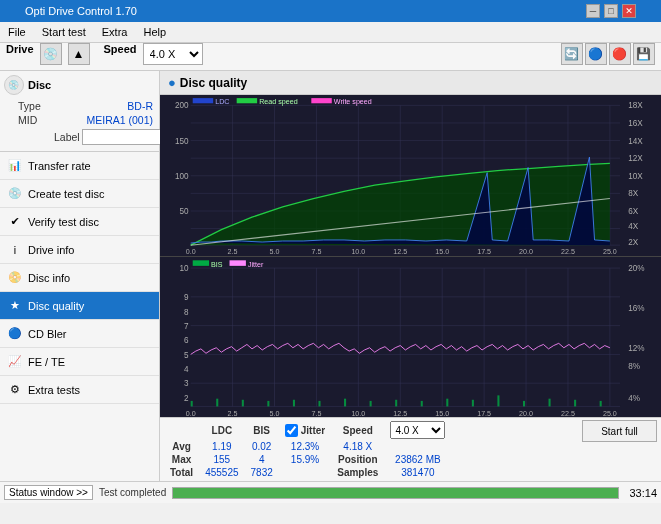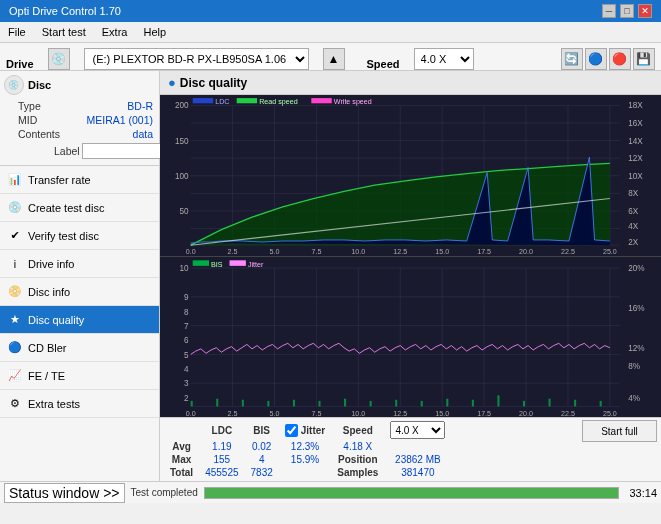--- a/index.html
+++ b/index.html
@@ -1,29 +1,29 @@
 <!DOCTYPE html>
 <html><head>
   <meta charset="utf-8">
   <style>
     * { margin: 0; padding: 0; box-sizing: border-box; }
     body { width: 661px; height: 524px; font-family: 'Segoe UI', Tahoma, sans-serif; font-size: 11px; background: #f0f0f0; overflow: hidden; }
 
     
-    .titlebar { background: #1a73c8; color: white; height: 22px; display: flex; align-items: center; padding: 0 9px; justify-content: space-between; }
+    .titlebar { background: #1a73c8; color: white; height: 22px; display: flex; align-items: center; padding: 0 25px; justify-content: space-between; }
     .titlebar-title { font-size: 11px; font-weight: normal; }
     .titlebar-controls { display: flex; gap: 4px; }
     .titlebar-btn { width: 14px; height: 14px; background: #ccc; border: 1px solid #999; font-size: 9px; display: flex; align-items: center; justify-content: center; cursor: pointer; color: #333; }
 
     
     .menubar { background: #f0f0f0; height: 20px; display: flex; align-items: center; padding: 10px 4px; border-bottom: 1px solid #ccc; gap: 8px; }
     .menubar-item { font-size: 11px; padding: 1px 4px; cursor: pointer; color: #000; }
 
     
-    .drivebar { background: #f5f5f5; height: 28px; display: flex; align-items: flex-end; padding: 0 6px; border-bottom: 1px solid #ccc; gap: 14px; }
+    .drivebar { background: #f5f5f5; height: 28px; display: flex; align-items: flex-start; padding: 0 6px; border-bottom: 1px solid #ccc; gap: 6px; }
     .drivebar-label { font-size: 11px; font-weight: bold; color: #000; }
     .drivebar-select { font-size: 11px; height: 22px; border: 1px solid #aaa; background: white; min-width: 160px; padding: 0 4px; }
     .drivebar-icon { width: 22px; height: 22px; background: #e0e0e0; border: 1px solid #aaa; display: flex; align-items: center; justify-content: center; cursor: pointer; font-size: 12px; }
     .drivebar-speed-label { font-size: 11px; font-weight: bold; margin-left: 8px; }
     .speed-select { font-size: 11px; height: 22px; border: 1px solid #aaa; background: white; width: 60px; padding: 0 2px; }
     .drivebar-icons { display: flex; gap: 2px; margin-left: auto; }
 
     
     .main { display: flex; height: calc(524px - 22px - 20px - 28px - 22px - 22px); }
 
@@ -70,21 +70,21 @@
     .stats-blue { color: #0044cc; }
     .stats-label { color: #333; font-weight: bold; }
 
     .jitter-check { display: flex; align-items: center; gap: 3px; font-size: 10px; }
 
     .start-buttons { display: flex; flex-direction: row; gap: 16px; margin-left: auto; }
     .start-btn { width: 75px; height: 22px; background: #f0f0f0; border: 1px solid #aaa; font-size: 10px; cursor: pointer; }
 
     
     .statusbar { height: 22px; background: #f5f5f5; border-top: 1px solid #ccc; display: flex; align-items: center; padding: 0 4px; gap: 6px; }
-    .status-window-btn { font-size: 14px; border: 1px solid #aaa; padding: 1px 4px; cursor: pointer; background: white; }
+    .status-window-btn { font-size: 10px; border: 1px solid #aaa; padding: 1px 4px; cursor: pointer; background: white; }
     .progress-bar-wrap { flex: 1; height: 12px; background: #fff; border: 1px solid #aaa; }
     .progress-bar-fill { height: 100%; background: #4caf50; }
     .status-time { font-size: 11px; color: #000; margin-left: 4px; }
     .status-text { font-size: 10px; color: #333; }
   </style>
 </head>
 <body>
 
 <div class="titlebar">
   <span class="titlebar-title">Opti Drive Control 1.70</span>
@@ -98,23 +98,20 @@
 <div class="menubar">
   <span class="menubar-item">File</span>
   <span class="menubar-item">Start test</span>
   <span class="menubar-item">Extra</span>
   <span class="menubar-item">Help</span>
 </div>
 
 <div class="drivebar">
   <span class="drivebar-label">Drive</span>
   <div class="drivebar-icon">💿</div>
-  <select class="drivebar-select">
-    <option>(E:)  PLEXTOR BD-R  PX-LB950SA 1.06</option>
-  </select>
   <div class="drivebar-icon">▲</div>
   <span class="drivebar-speed-label">Speed</span>
   <select class="speed-select">
     <option>4.0 X</option>
     <option>2.0 X</option>
     <option>1.0 X</option>
   </select>
   <div class="drivebar-icons">
     <div class="drivebar-icon">🔄</div>
     <div class="drivebar-icon">🔵</div>
@@ -132,24 +129,20 @@
         <div class="disc-icon">💿</div>
         <span class="disc-title">Disc</span>
       </div>
       <div class="disc-row">
         <span class="disc-label">Type</span>
         <span class="disc-value">BD-R</span>
       </div>
       <div class="disc-row">
         <span class="disc-label">MID</span>
         <span class="disc-value">MEIRA1 (001)</span>
-      </div>
-      <div class="disc-row">
-        <span class="disc-label">Contents</span>
-        <span class="disc-value">data</span>
       </div>
       <div class="disc-label-input">
         <span class="disc-label-text">Label</span>
         <input class="disc-label-field" type="text" style="">
         <div class="disc-label-btn">🔍</div>
       </div>
     </div>
 
     <div class="sidebar-menu">
       <div class="sidebar-item">

